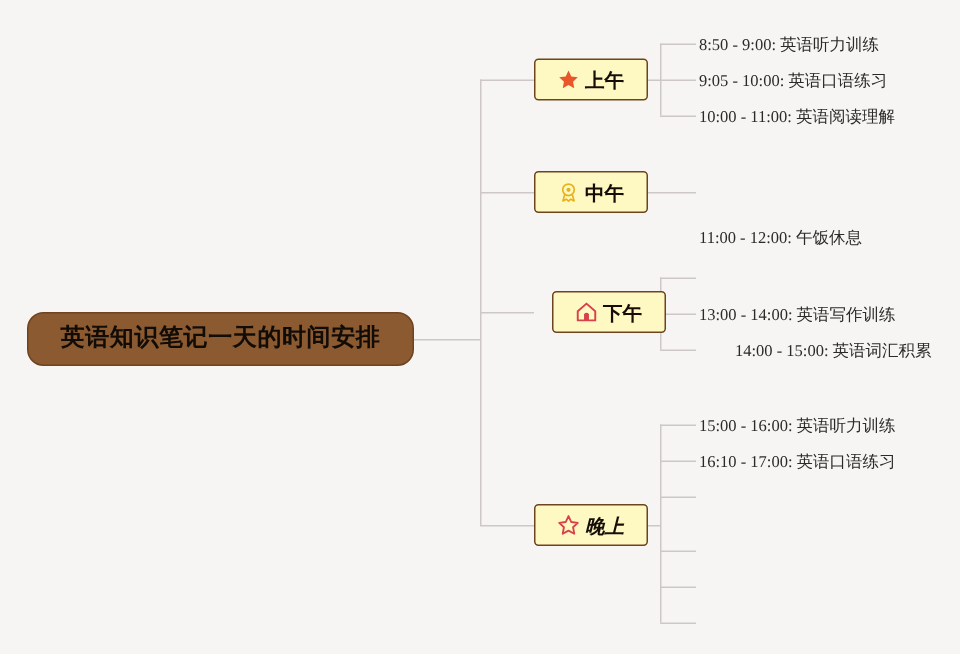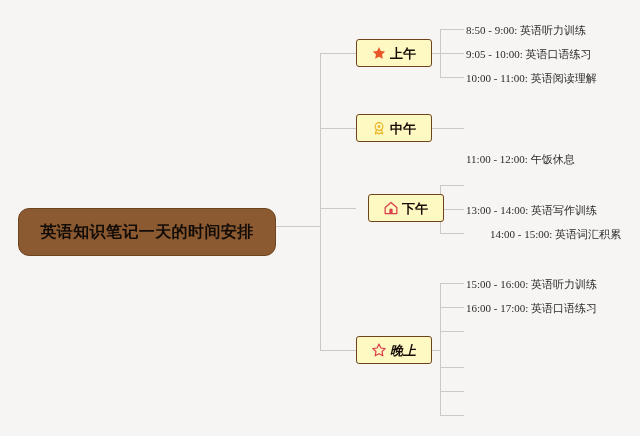--- a/index.html
+++ b/index.html
@@ -31,21 +31,21 @@
     width: 1px;
     background: #cdc8c5;
   }
 
   
   #root-node {
     position: absolute;
     left: 18px;
     top: 208px;
     width: 258px;
-    height: 48px;
+    height: 36px;
     background: #8c5a31;
     border: 1px solid #6e441f;
     border-radius: 11px;
     box-sizing: border-box;
     display: flex;
     align-items: center;
     justify-content: center;
   }
   #root-node .root-text {
     color: #120c07;
@@ -181,19 +181,19 @@
   <div class="leaf-text" style="top:25px;">8:50 - 9:00: 英语听力训练</div>
   <div class="leaf-text" style="top:49px;">9:05 - 10:00: 英语口语练习</div>
   <div class="leaf-text" style="top:73px;">10:00 - 11:00: 英语阅读理解</div>
 
   <div class="leaf-text" style="top:124px;margin-top:30px;">11:00 - 12:00: 午饭休息</div>
 
   <div class="leaf-text" style="top:205px;">13:00 - 14:00: 英语写作训练</div>
   <div class="leaf-text" style="top:229px;margin-left:24px;">14:00 - 15:00: 英语词汇积累</div>
 
   <div class="leaf-text" style="top:279px;">15:00 - 16:00: 英语听力训练</div>
-  <div class="leaf-text" style="top:303px;">16:00 - 17:00: 英语口语练习</div>
+  <div class="leaf-text" style="top:303px;">16:10 - 17:00: 英语口语练习</div>
   <div class="leaf-text" style="top:327px;"></div>
   <div class="leaf-text" style="top:363px;"></div>
   <div class="leaf-text" style="top:387px;"></div>
   <div class="leaf-text" style="top:411px;"></div>
 
 </div>
 
 </body></html>

